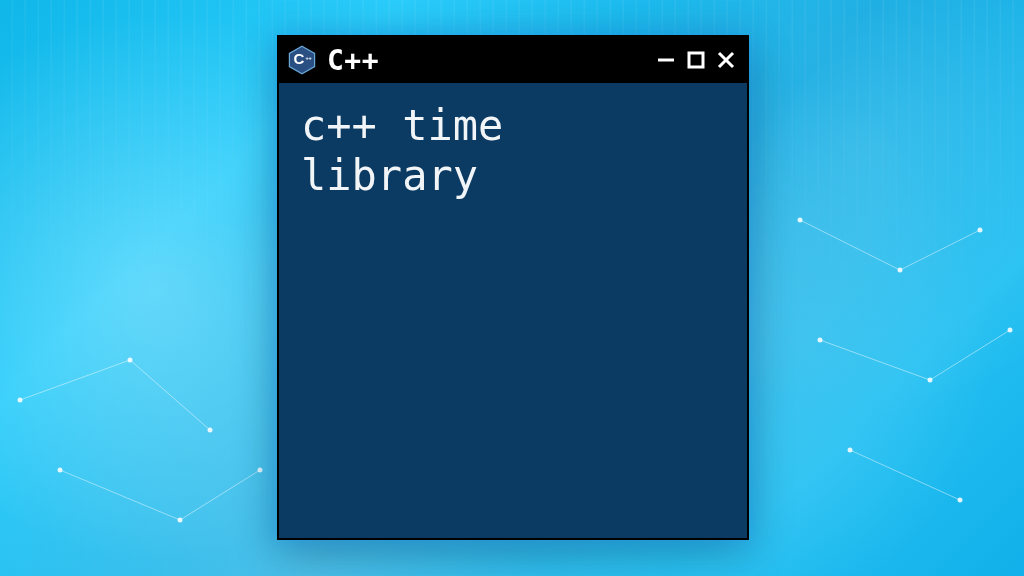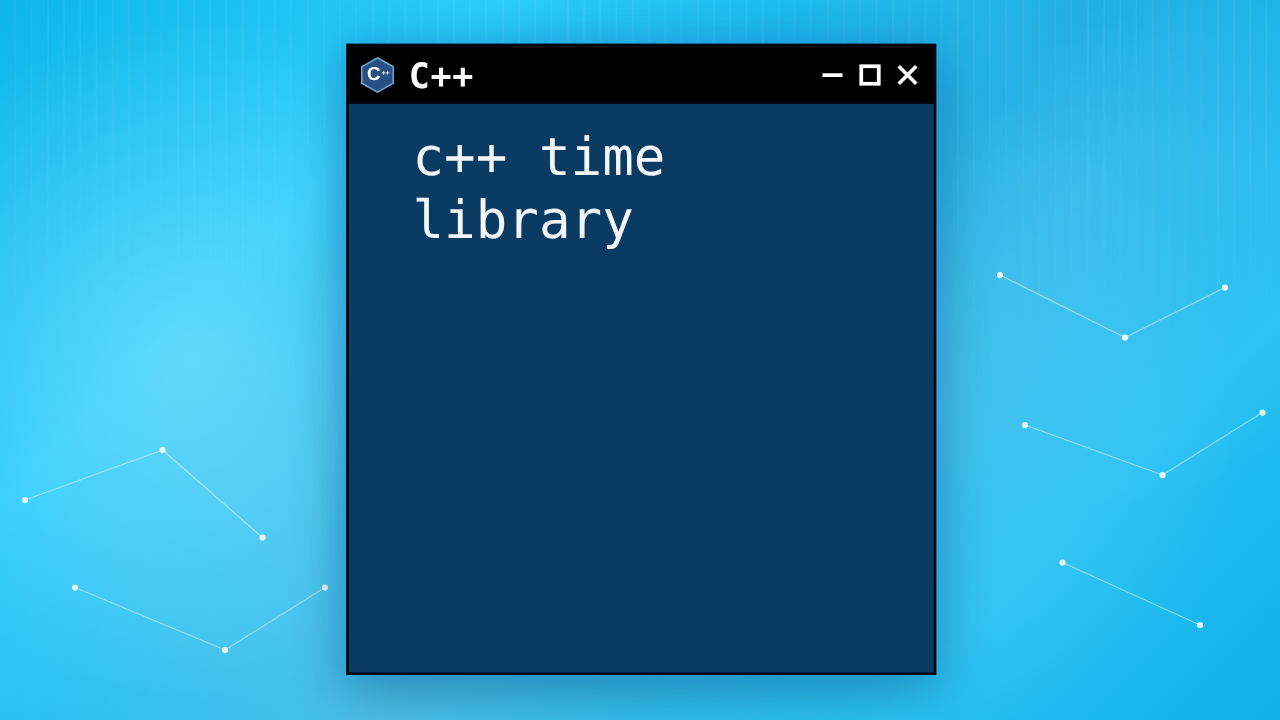--- a/index.html
+++ b/index.html
@@ -81,21 +81,20 @@
       cursor: pointer;
     }
     .win-btn svg { display:block; }
     .content {
       padding: 18px 22px;
       color: #f2f5f7;
       font-size: 42px;
       line-height: 1.18;
       font-family: "DejaVu Sans Mono","Consolas","Menlo",monospace;
       white-space: pre-line;
-      margin-left: 29px;
     }
   </style>
 </head>
 <body>
 
 <div class="streaks"></div>
 
 <svg class="plex" viewBox="0 0 1024 576" preserveAspectRatio="none">
   <line x1="20" y1="400" x2="130" y2="360"></line>
   <line x1="130" y1="360" x2="210" y2="430"></line>

